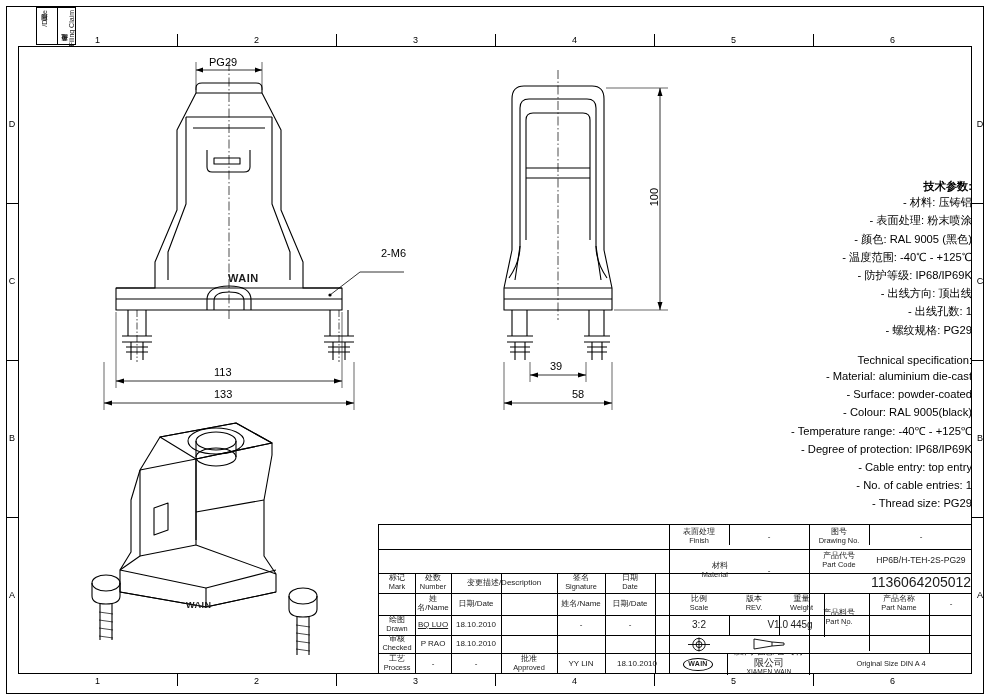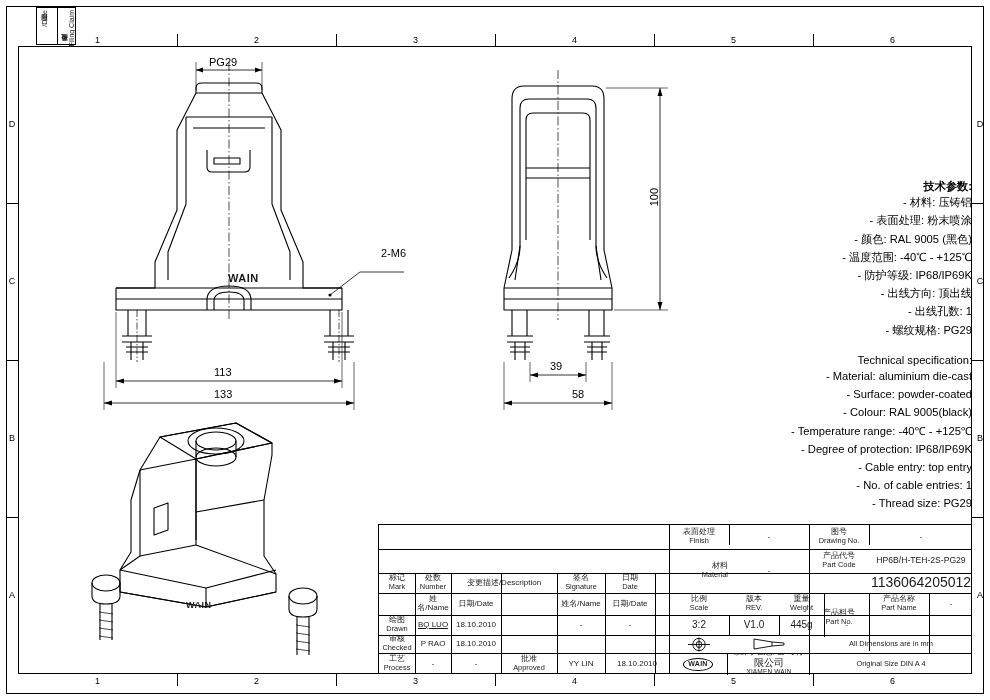--- a/index.html
+++ b/index.html
@@ -445,21 +445,21 @@
     <div class="cell two" style="left:490px;top:68px;width:60px;height:22px;">
       <span class="cn">产品名称</span>
       <span class="en">Part Name</span>
     </div>
     <div class="v" style="left:550px; top:68px; height:60px;"></div>
     <div class="cell" style="left:550px;top:68px;width:44px;height:22px;">-</div>
 
     <div class="cell" style="left:290px;top:90px;width:60px;height:20px;">
         <span class="big">3:2</span>
       </div>
-    <div class="cell" style="left:350px;top:90px;width:50px;height:20px;">
+    <div class="cell" style="left:360px;top:90px;width:50px;height:20px;justify-content:flex-end;">
         <span class="big">V1.0</span>
       </div>
     <div class="cell" style="left:400px;top:90px;width:45px;height:20px;">
         <span class="big">445g</span>
       </div>
     <div class="cell" style="left:445px;top:90px;width:45px;height:20px;">-</div>
 
     <div class="cell" style="left:290px;top:110px;width:60px;height:18px;">
       <svg width="26" height="15" viewBox="0 0 26 15">
         <g fill="none" stroke="#000" stroke-width="0.9">
@@ -471,23 +471,20 @@
     </div>
     <div class="cell" style="left:350px;top:110px;width:80px;height:18px;">
       <svg width="34" height="14" viewBox="0 0 34 14">
         <g fill="none" stroke="#000" stroke-width="0.9">
           <path d="M2 2 L20 5 L20 9 L2 12 Z"></path>
           <path d="M20 5 L32 6 L32 8 L20 9"></path>
         </g>
       </svg>
     </div>
     <div class="v" style="left:430px; top:110px; height:40px;"></div>
-    <div class="cell two" style="left:430px;top:110px;width:164px;height:18px;">
-      <span class="en">All Dimensions are in mm</span>
-    </div>
     <div class="cell two" style="left:430px;top:128px;width:164px;height:22px;">
       <span class="en">Original Size DIN A 4</span>
     </div>
     <div class="v" style="left:348px; top:128px; height:22px;"></div>
     <div class="cell" style="left:290px;top:128px;width:58px;height:22px;">
       <div class="logo-oval">WAIN</div>
     </div>
     <div class="cell l" style="left:348px;top:128px;width:82px;height:22px;">
       <div class="company">
         <span class="c1">厦门唯恩电气有限公司</span>

